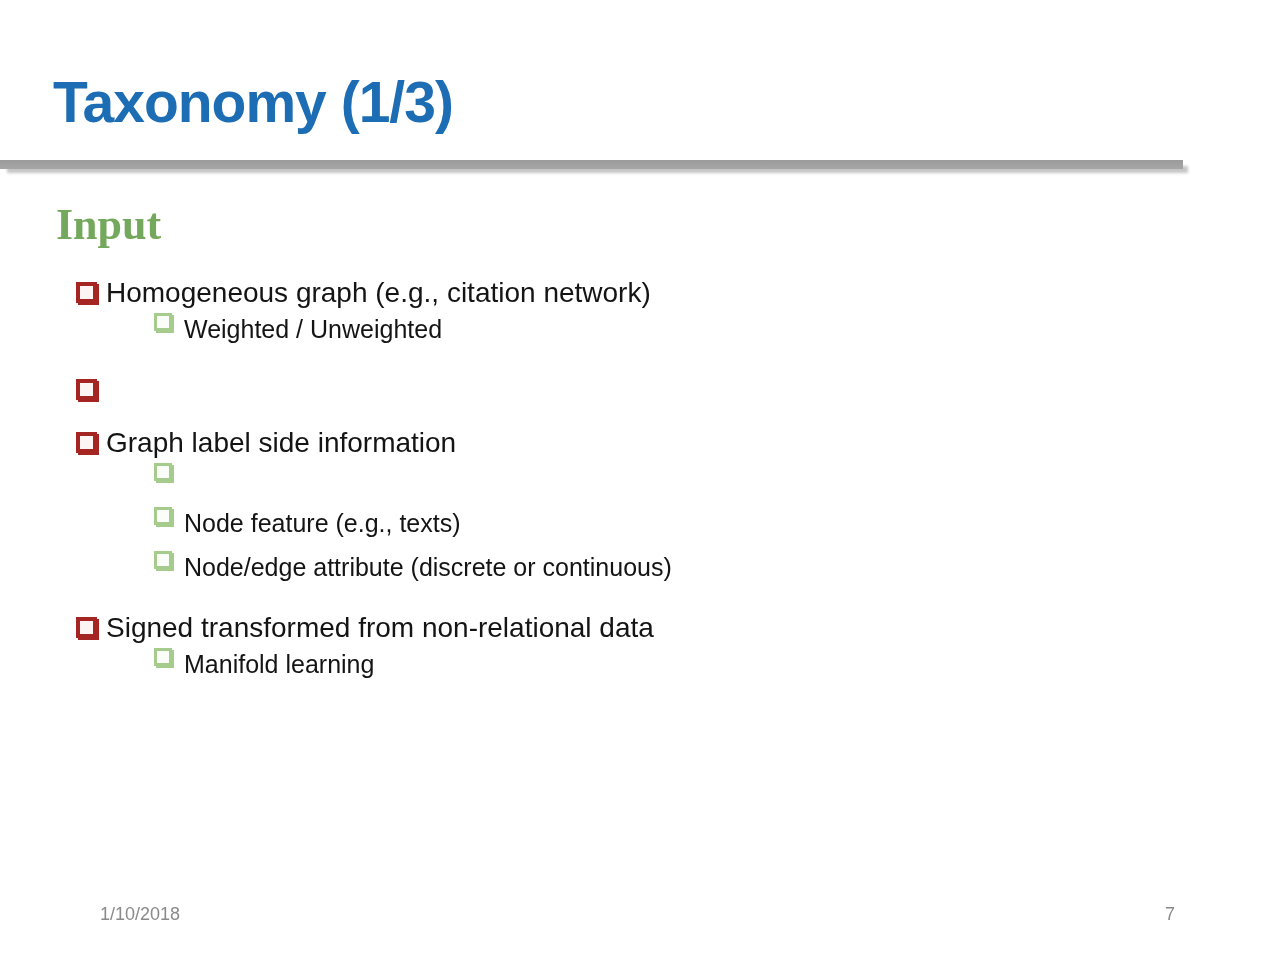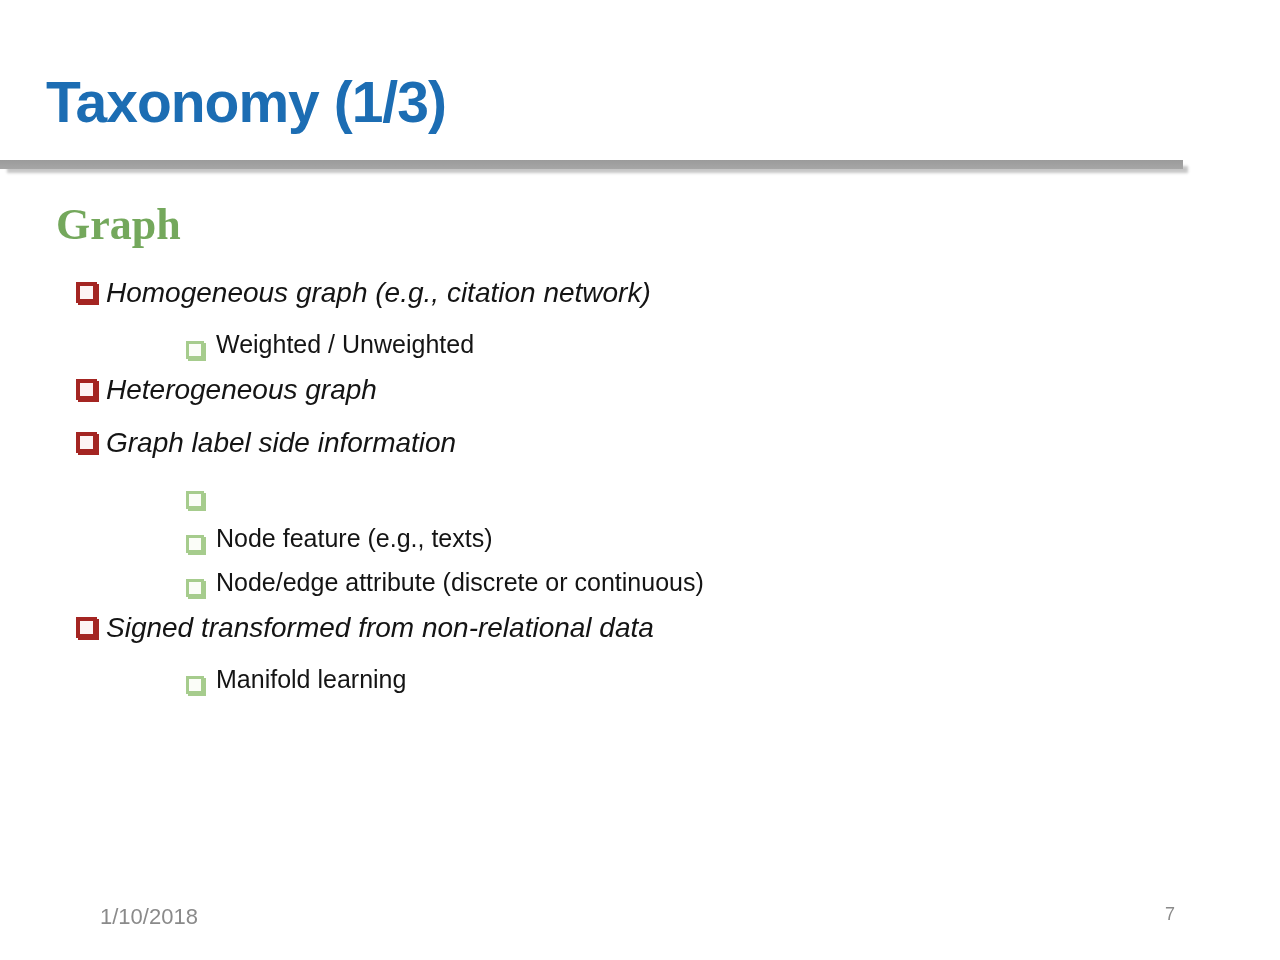--- a/index.html
+++ b/index.html
@@ -11,21 +11,21 @@
     position: relative;
     width: 1280px;
     height: 960px;
     background: #ffffff;
     overflow: hidden;
     font-family: "Liberation Sans", sans-serif;
     color: var(--text-black, #141414);
   }
   .slide-title {
     position: absolute;
-    left: 46px;
+    left: 53px;
     top: 74px;
     font-size: 57px;
     font-weight: bold;
     letter-spacing: -1px;
     line-height: 1;
     color: var(--title-blue, #1c6db3);
   }
   .title-divider {
     position: absolute;
     left: 0;
@@ -49,27 +49,26 @@
     position: absolute;
     left: 76px;
     top: 262px;
   }
   .l1-row {
     display: flex;
     align-items: center;
     height: 44px;
     margin-top: 9px;
     font-size: 28px;
-    font-style: italic;
   }
   .l2-row {
     display: flex;
-    align-items: flex-end;
+    align-items: flex-start;
     height: 44px;
-    margin-left: 98px;
+    margin-left: 66px;
     font-size: 25px;
     padding-left: 12px;
   }
   .bullet-red {
     flex: 0 0 auto;
     display: inline-block;
     width: 13px;
     height: 13px;
     border: 4px solid var(--bullet-red, #a42522);
     box-shadow: 2px 2px 0 0 var(--bullet-red, #a42522);
@@ -85,56 +84,55 @@
     border: 3px solid var(--bullet-green, #a6cc8d);
     box-shadow: 2px 2px 0 0 var(--bullet-green, #a6cc8d);
     background: #fbfdf8;
     margin-right: 12px;
     margin-top: -2px;
   }
   .footer-date {
     position: absolute;
     left: 100px;
     top: 904px;
-    font-size: 22px;
+    font-size: 18px;
     color: var(--footer-gray, #8a8a8a);
   }
   .footer-page {
     position: absolute;
     right: 105px;
     top: 904px;
     font-size: 18px;
     color: var(--footer-gray, #8a8a8a);
   }
 </style>
 </head>
 <body>
 
 <div class="slide">
 
   <div class="slide-title">Taxonomy (1/3)</div>
 
   <div class="title-divider"></div>
 
-  <div class="section-heading">Graph</div>
+  <div class="section-heading">Input</div>
 
   <div class="content">
 
     <div class="l1-row">
       <span class="bullet-red"></span>
       <span>Homogeneous graph (e.g., citation network)</span>
     </div>
     <div class="l2-row">
       <span class="bullet-green"></span>
       <span>Weighted / Unweighted</span>
     </div>
 
     <div class="l1-row">
       <span class="bullet-red"></span>
-      <span>Heterogeneous graph</span>
     </div>
 
     <div class="l1-row">
       <span class="bullet-red"></span>
       <span>Graph label side information</span>
     </div>
     <div class="l2-row">
       <span class="bullet-green"></span>
     </div>
     <div class="l2-row">

